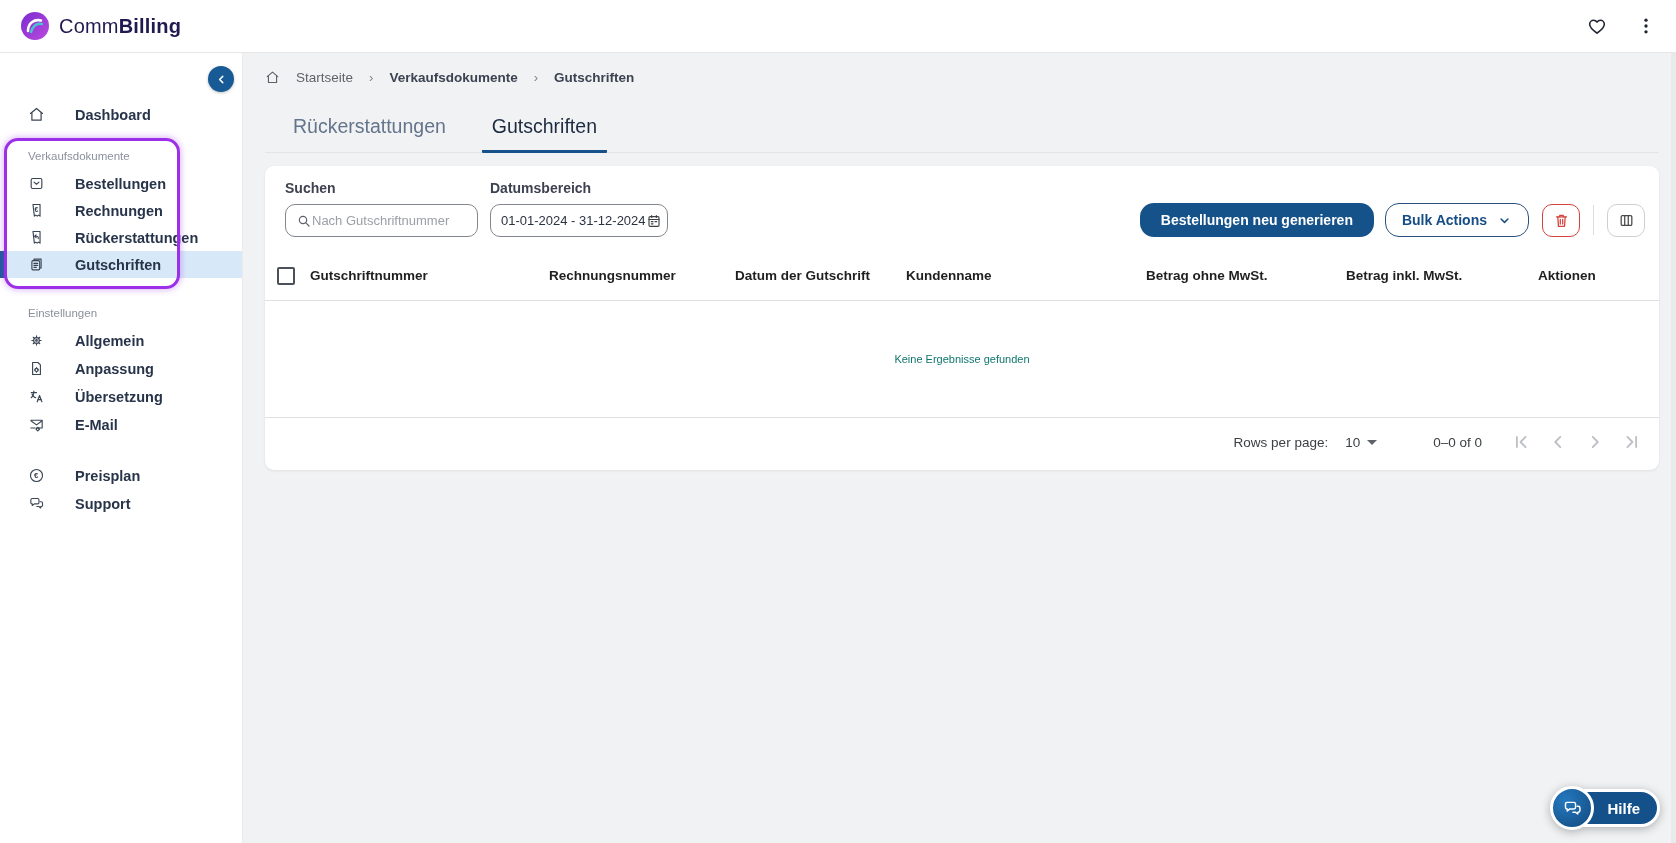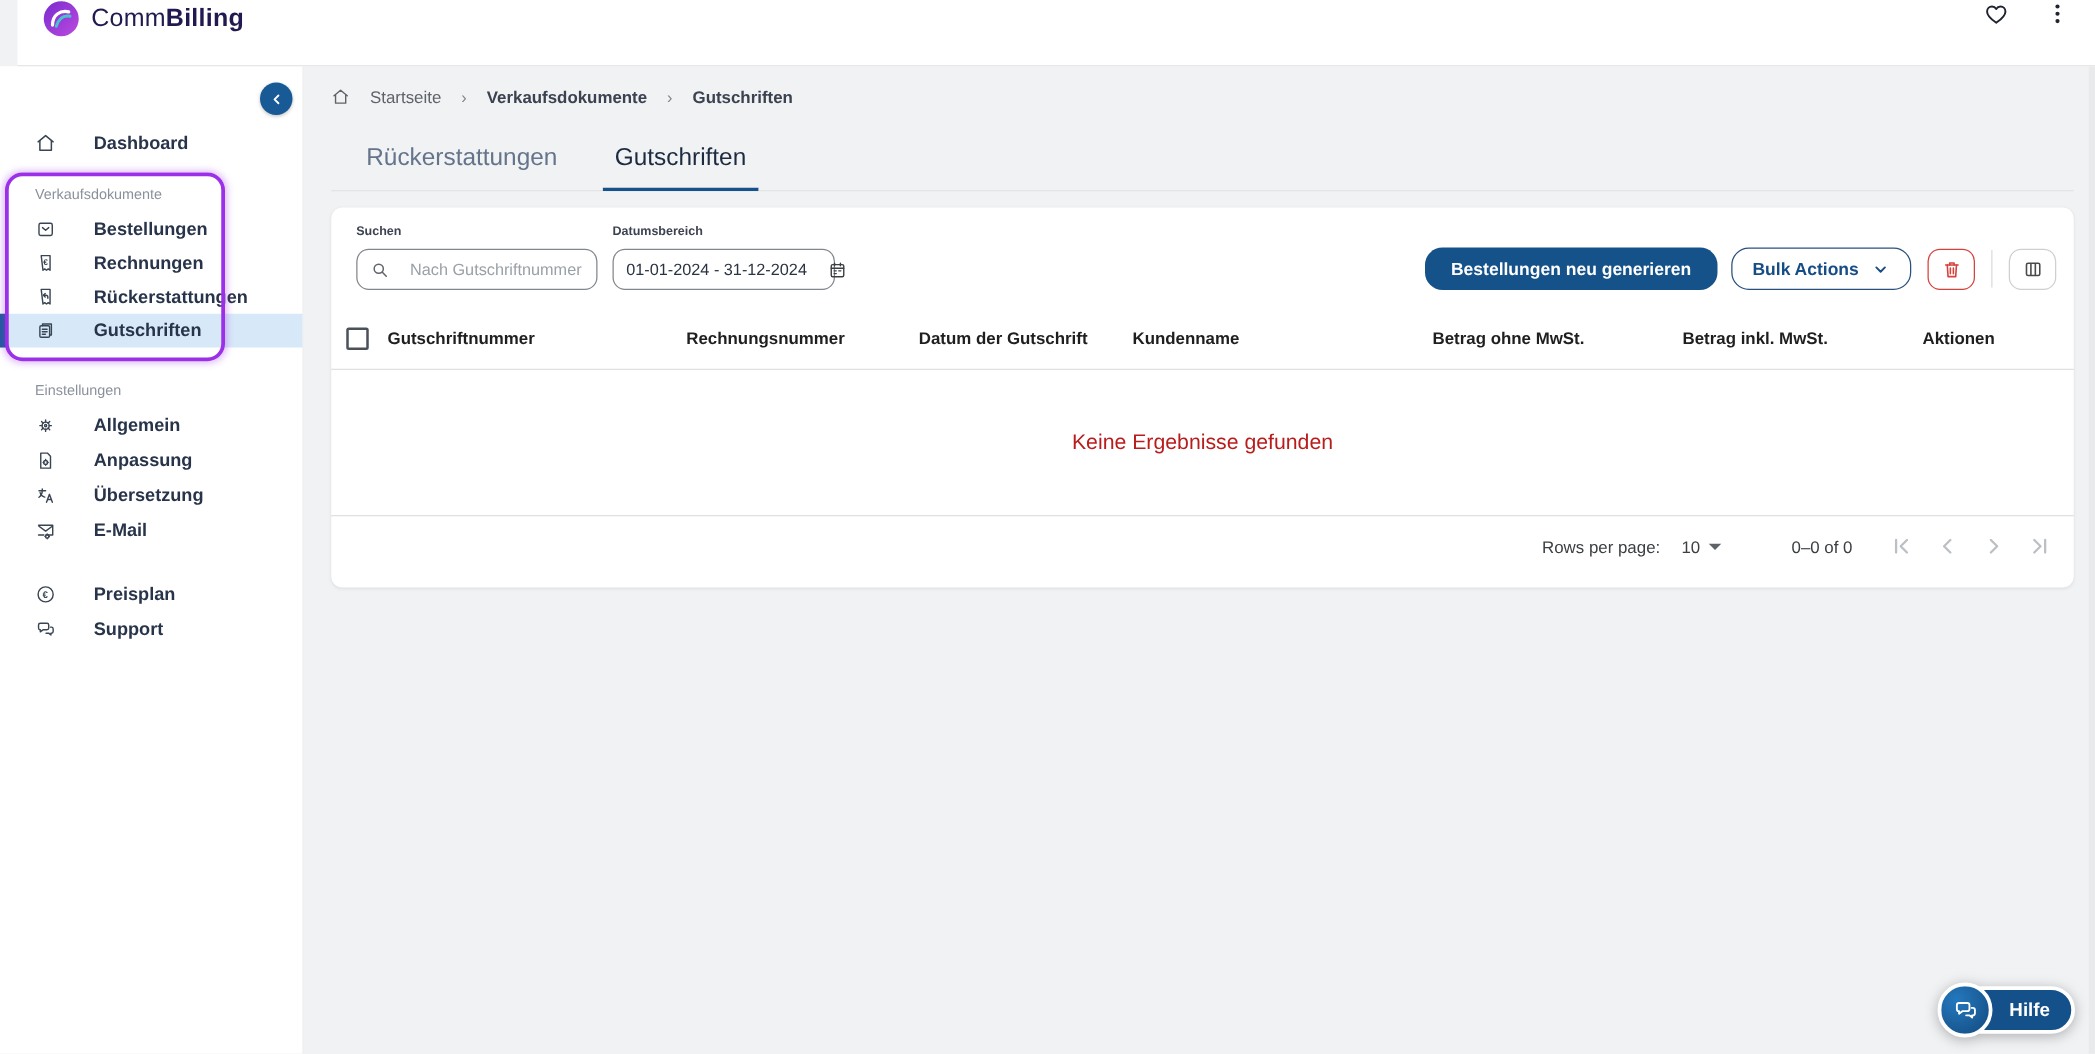--- a/index.html
+++ b/index.html
@@ -1,21 +1,21 @@
 <!DOCTYPE html>
 <html><head>
 <meta charset="utf-8">
 <style>
   * { margin:0; padding:0; box-sizing:border-box; }
   html,body { width:1676px; height:843px; font-family:"Liberation Sans", sans-serif; background:#f1f2f4; overflow:hidden; }
   body { position:relative; color:#28344a; }
   svg { display:block; }
 
   
-  .topbar { position:absolute; top:0; left:14px; right:0; height:53px; background:#fff; border-bottom:1px solid #e7e7e7; display:flex; align-items:flex-start; padding:0 20px; z-index:6; }
+  .topbar { position:absolute; top:0; left:0; right:0; height:53px; background:#fff; border-bottom:1px solid #e7e7e7; display:flex; align-items:center; padding:0 20px; z-index:6; }
   .brand { display:flex; align-items:center; gap:9px; }
   .brand-text { font-size:20px; color:#211a50; letter-spacing:.2px; }
   .brand-text b { font-weight:700; }
   .topbar-right { margin-left:auto; display:flex; align-items:center; gap:28px; }
   .icon-btn { background:none; border:none; cursor:pointer; color:#1f2430; display:flex; align-items:center; }
 
   
   .sidebar { position:absolute; top:53px; left:0; bottom:0; width:243px; background:#fff; border-right:1px solid #ebebeb; z-index:4; }
   .collapse-btn { position:absolute; top:13px; right:8px; width:26px; height:26px; border-radius:50%; background:#175a95; border:none; color:#fff; display:flex; align-items:center; justify-content:center; cursor:pointer; box-shadow:0 1px 3px rgba(0,0,0,.25); }
   .nav { padding-top:48px; }
@@ -48,22 +48,22 @@
 
   .tabs { margin-top:24px; display:flex; gap:26px; padding-left:18px; border-bottom:1px solid #e4e4e4; }
   .tab { font-size:19.5px; padding:6px 10px 12px; color:#64748b; cursor:pointer; margin-bottom:-1px; }
   .tab.active { color:#1d2b40; font-weight:500; border-bottom:3.5px solid #17518a; border-radius:1px; }
 
   .card { margin-top:13px; background:#fff; border-radius:9px; box-shadow:0 1px 3px rgba(0,0,0,.08); height:304px; }
 
   .filters { display:flex; align-items:flex-end; padding:14px 14px 0 20px; }
   .field { display:flex; flex-direction:column; }
   .field + .field { margin-left:12px; }
-  .field-label { font-size:10px; font-weight:600; color:#3c4250; margin-bottom:8px; }
-  .input-box { height:33px; border:1px solid #82878d; border-radius:10px; display:flex; align-items:center; padding:0 10px; gap:16px; background:#fff; }
+  .field-label { font-size:14px; font-weight:600; color:#3c4250; margin-bottom:8px; }
+  .input-box { height:33px; border:1px solid #82878d; border-radius:10px; display:flex; align-items:center; padding:0 10px; gap:0; background:#fff; }
   .search-box { width:193px; }
   .search-box svg { width:16px; height:16px; color:#5f6368; flex:0 0 auto; }
   .search-box input { border:none; outline:none; width:100%; font-size:13px; font-family:inherit; color:#202124; background:transparent; }
   .search-box input::placeholder { color:#9aa0a6; }
   .date-box { width:178px; justify-content:space-between; cursor:pointer; }
   .date-value { font-size:13px; font-weight:400; color:#2a3342; white-space:nowrap; }
   .date-box svg { width:16px; height:16px; color:#3c4043; flex:0 0 auto; }
 
   .toolbar { margin-left:auto; display:flex; align-items:center; }
   .btn { font-family:inherit; cursor:pointer; display:flex; align-items:center; justify-content:center; }
@@ -73,21 +73,21 @@
   .btn-trash { width:38px; height:33px; background:#fff; border:1.5px solid #d5423c; border-radius:10px; color:#d5423c; margin-left:13px; }
   .btn-trash svg { width:17px; height:17px; }
   .toolbar-sep { width:1px; height:30px; background:#dcdcdc; margin:0 13px; }
   .btn-columns { width:38px; height:33px; background:#fff; border:1.5px solid #cfcfcf; border-radius:10px; color:#4a4a4a; }
   .btn-columns svg { width:17px; height:17px; }
 
   .thead { margin-top:14px; height:50px; display:grid; grid-template-columns:33px 239px 186px 171px 240px 200px 192px 1fr; align-items:center; padding-left:12px; border-bottom:1px solid #e0e0e0; }
   .th { font-size:13.5px; font-weight:700; color:#1f1f1f; white-space:nowrap; }
   .checkbox { width:18px; height:18px; border:2px solid #4a5158; border-radius:2px; cursor:pointer; background:#fff; }
 
-  .empty-row { height:117px; display:flex; align-items:center; justify-content:center; font-size:17px; color:#b91c1c; border-bottom:1px solid #e0e0e0; }
+  .empty-row { height:117px; display:flex; align-items:center; justify-content:center; font-size:11px; color:#0f766e; border-bottom:1px solid #e0e0e0; }
 
   .pagination { height:48px; display:flex; align-items:center; justify-content:flex-end; padding-right:16px; font-size:13.5px; color:#3c4043; }
   .rpp-select { margin-left:17px; display:flex; align-items:center; gap:7px; cursor:pointer; }
   .caret-down { width:0; height:0; border-left:5px solid transparent; border-right:5px solid transparent; border-top:5px solid #5f6368; }
   .page-range { margin-left:56px;text-align:right; }
   .pager { margin-left:28px; display:flex; align-items:center; gap:15px; }
   .pager-btn { background:none; border:none; color:#bcc0c4; cursor:default; padding:0; }
   .pager-btn svg { width:22px; height:22px; }
 
   

